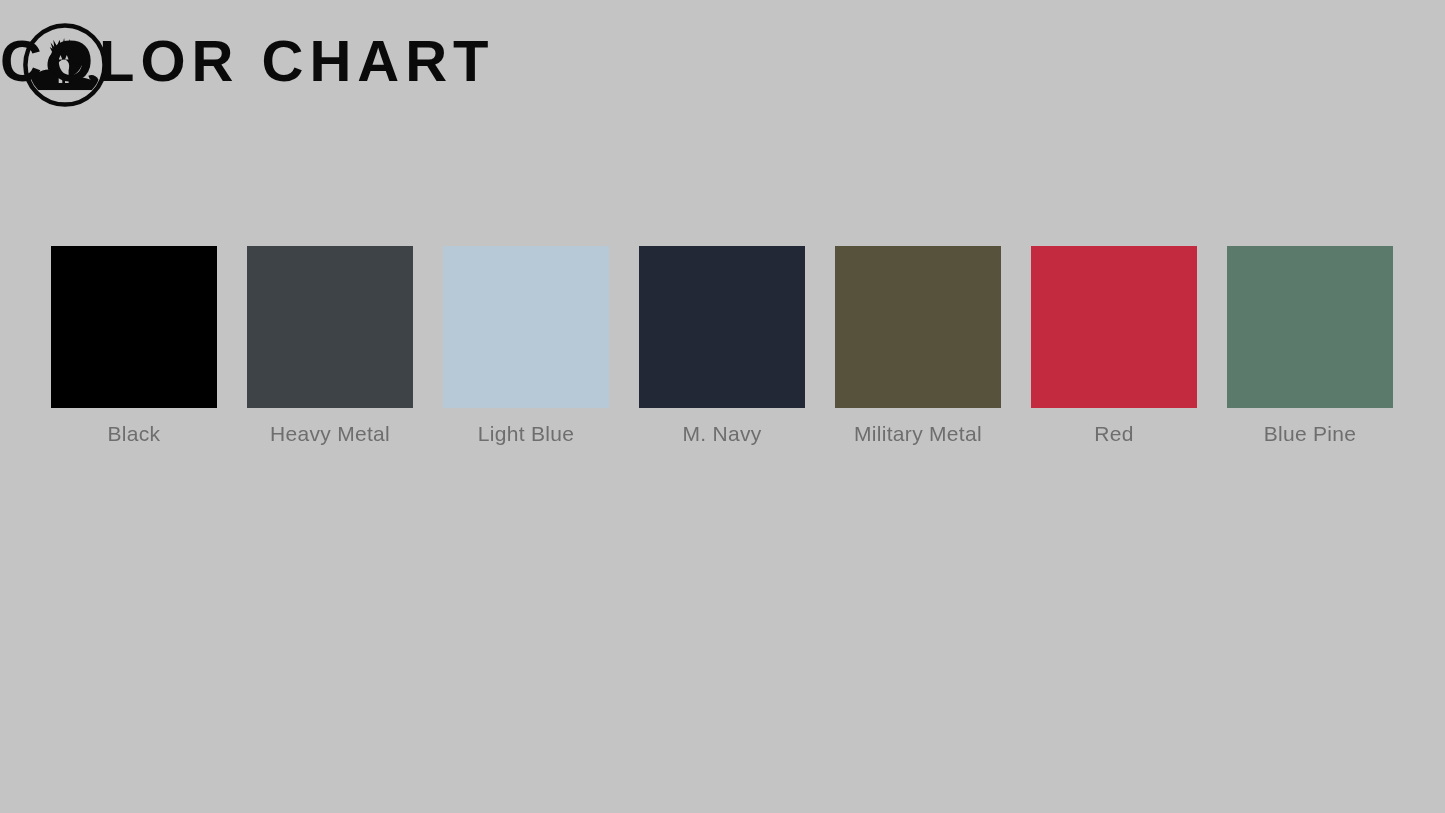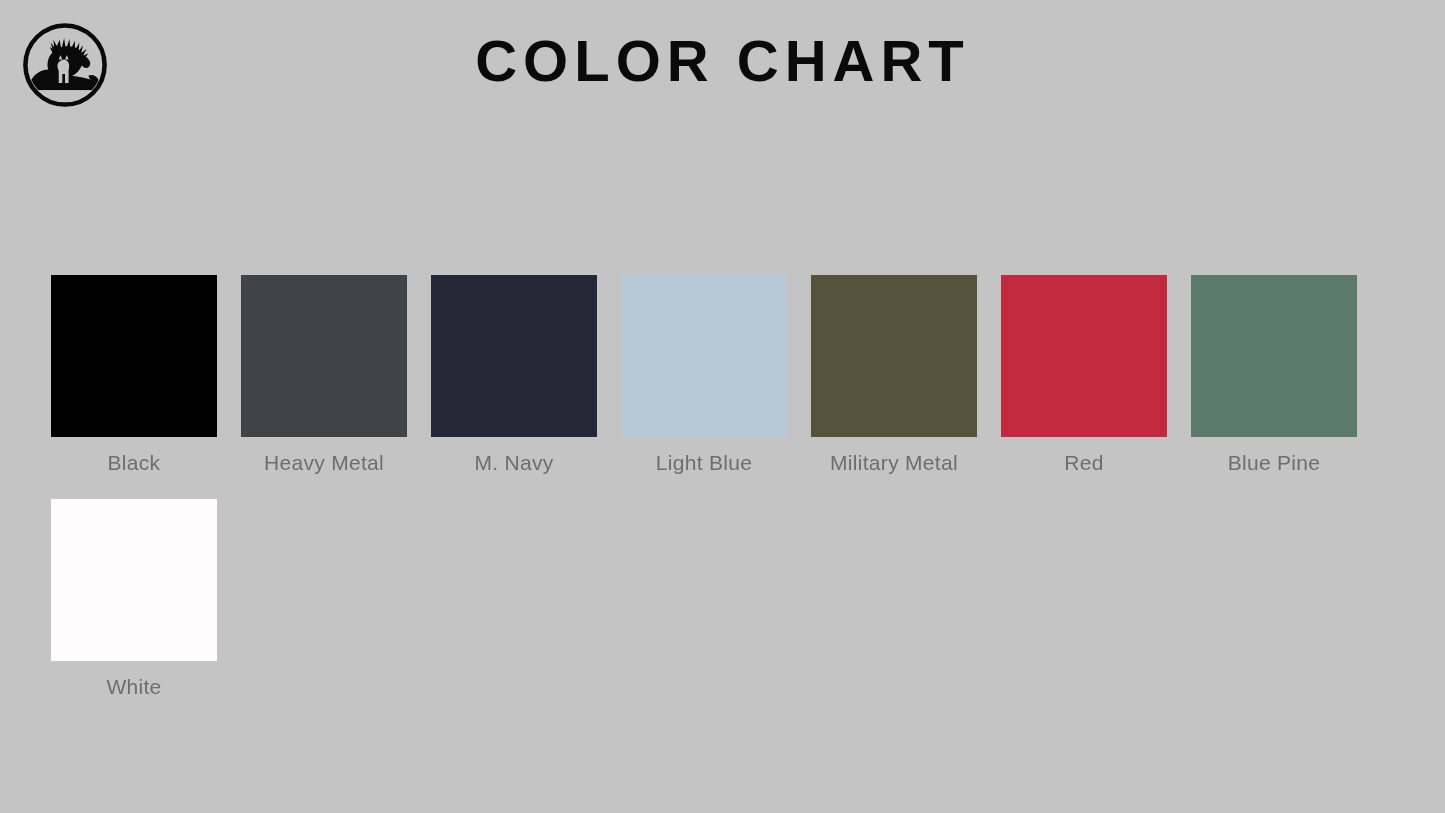--- a/index.html
+++ b/index.html
@@ -28,39 +28,37 @@
     top: 20px;
     width: 90px;
     height: 90px;
   }
 
   .page-title {
     position: absolute;
     left: 0;
     right: 0;
     top: 27px;
-    text-align: center;
     font-size: 58px;
     font-weight: 700;
     letter-spacing: 6px;
     color: #0a0a0a;
     font-family: "Liberation Sans", sans-serif;
   }
 
   
   .swatch-grid {
     position: absolute;
     left: 51px;
-    top: 275px;
+    top: 246px;
     width: 1343px;
     display: grid;
     grid-template-columns: repeat(7, 166px);
     column-gap: 30px;
     row-gap: 85px;
-    gap: 24px;
   }
 
   .swatch-cell {
     width: 166px;
   }
 
   .swatch-chip {
     width: 166px;
     height: 162px;
     display: block;
@@ -131,42 +129,38 @@
 
 
 
   <div class="swatch-cell">
     <span class="swatch-chip" style="background:#3e4347;"></span>
     <div class="swatch-label">Heavy Metal</div>
   </div>
 
 
   <div class="swatch-cell">
-    <span class="swatch-chip" style="background:#232836;"></span>
-    <div class="swatch-label">M. Navy</div>
+    <span class="swatch-chip" style="background:#b7c9d6;"></span>
+    <div class="swatch-label">Light Blue</div>
   </div>
 
   <div class="swatch-cell">
-    <span class="swatch-chip" style="background:#b7c9d6;"></span>
-    <div class="swatch-label">Light Blue</div>
+    <span class="swatch-chip" style="background:#232836;"></span>
+    <div class="swatch-label">M. Navy</div>
   </div>
 
   <div class="swatch-cell">
     <span class="swatch-chip" style="background:#57523c;"></span>
     <div class="swatch-label">Military Metal</div>
   </div>
 
   <div class="swatch-cell">
     <span class="swatch-chip" style="background:#c32a40;"></span>
     <div class="swatch-label">Red</div>
   </div>
 
   <div class="swatch-cell">
     <span class="swatch-chip" style="background:#5b7a6c;"></span>
     <div class="swatch-label">Blue Pine</div>
   </div>
 
-  <div class="swatch-cell">
-    <span class="swatch-chip" style="background:#fdfbfc;"></span>
-    <div class="swatch-label">White</div>
-  </div>
 
 </div>
 
 </body></html>

